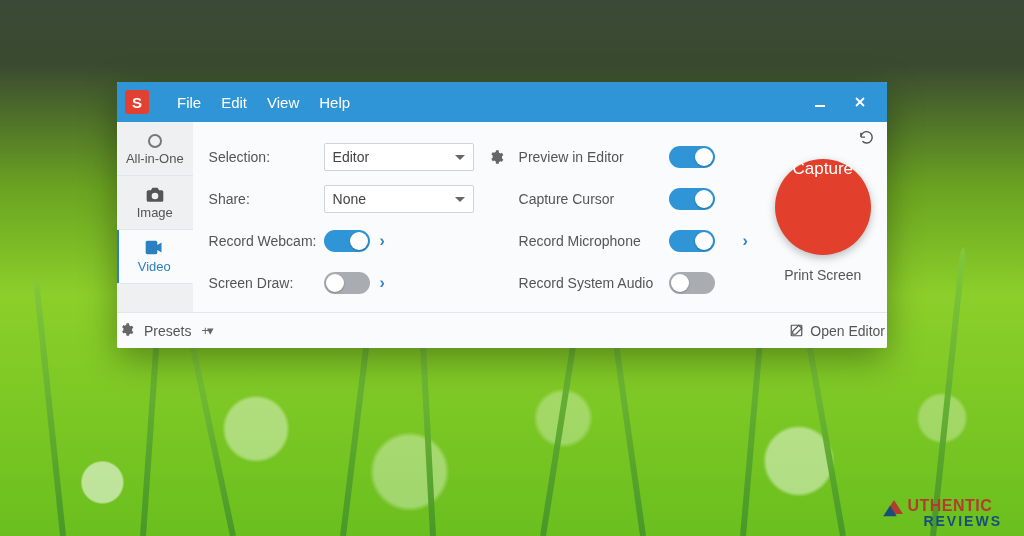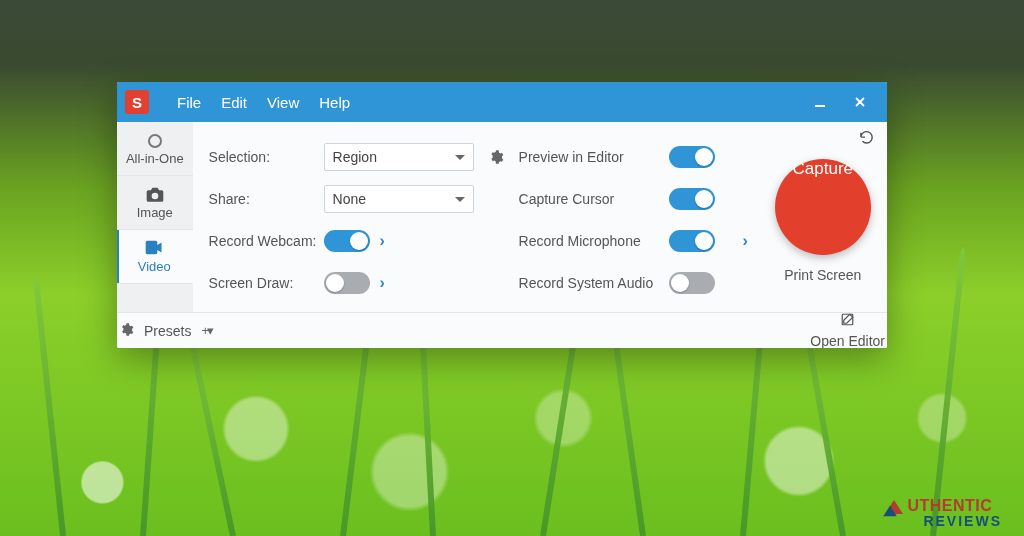--- a/index.html
+++ b/index.html
@@ -127,21 +127,21 @@
 
   
   .footer {
     height:36px; border-top:1px solid #e4e7ea;
     display:flex; align-items:center; padding:0 2px; gap:10px;
     background:#fafbfc; color:#555; font-size:14px;
   }
   .footer .gearsmall svg { width:15px; height:15px; fill:#666; }
   .footer .plus { font-size:13px; color:#666; letter-spacing:-2px; }
   .footer .spacer { flex:1; }
-  .editicon { display:inline-flex; align-items:center; gap:6px;flex-direction:column; }
+  .editicon { display:inline-flex; align-items:center; gap:6px; }
   .editicon svg { width:15px; height:15px; fill:none; stroke:#555; stroke-width:1.6; }
 
   
   .watermark {
     position:absolute; right:22px; bottom:8px;
     font-family: Arial, sans-serif;
     font-weight:700; letter-spacing:0.5px;
     color:#b13d2f; font-size:16px;
     display:flex; flex-direction:column; align-items:flex-start; line-height:1;
   }
@@ -216,21 +216,21 @@
             </svg>
         </span>
         <span>Video</span>
       </div>
     </div>
 
     <div class="settings">
 
       <div class="lbl">Selection:</div>
       <div class="combo">
-        <span>Region</span>
+        <span>Editor</span>
         <span class="caret"></span>
       </div>
       <div class="gearcell">
         <svg viewBox="0 0 24 24">
             <path d="M12 8a4 4 0 1 0 0 8 4 4 0 0 0 0-8zm9 4a7 7 0 0 0-.1-1.2l2.1-1.6-2-3.4-2.5 1a7 7 0 0 0-2-1.2L16 2h-4l-.5 2.6a7 7 0 0 0-2 1.2l-2.5-1-2 3.4 2.1 1.6A7 7 0 0 0 7 12a7 7 0 0 0 .1 1.2L5 14.8l2 3.4 2.5-1a7 7 0 0 0 2 1.2L12 22h4l.5-2.6a7 7 0 0 0 2-1.2l2.5 1 2-3.4-2.1-1.6A7 7 0 0 0 21 12z"></path>
           </svg>
       </div>
       <div class="lbl">Preview in Editor</div>
       <div class="tgl on"></div>
       <div></div>

